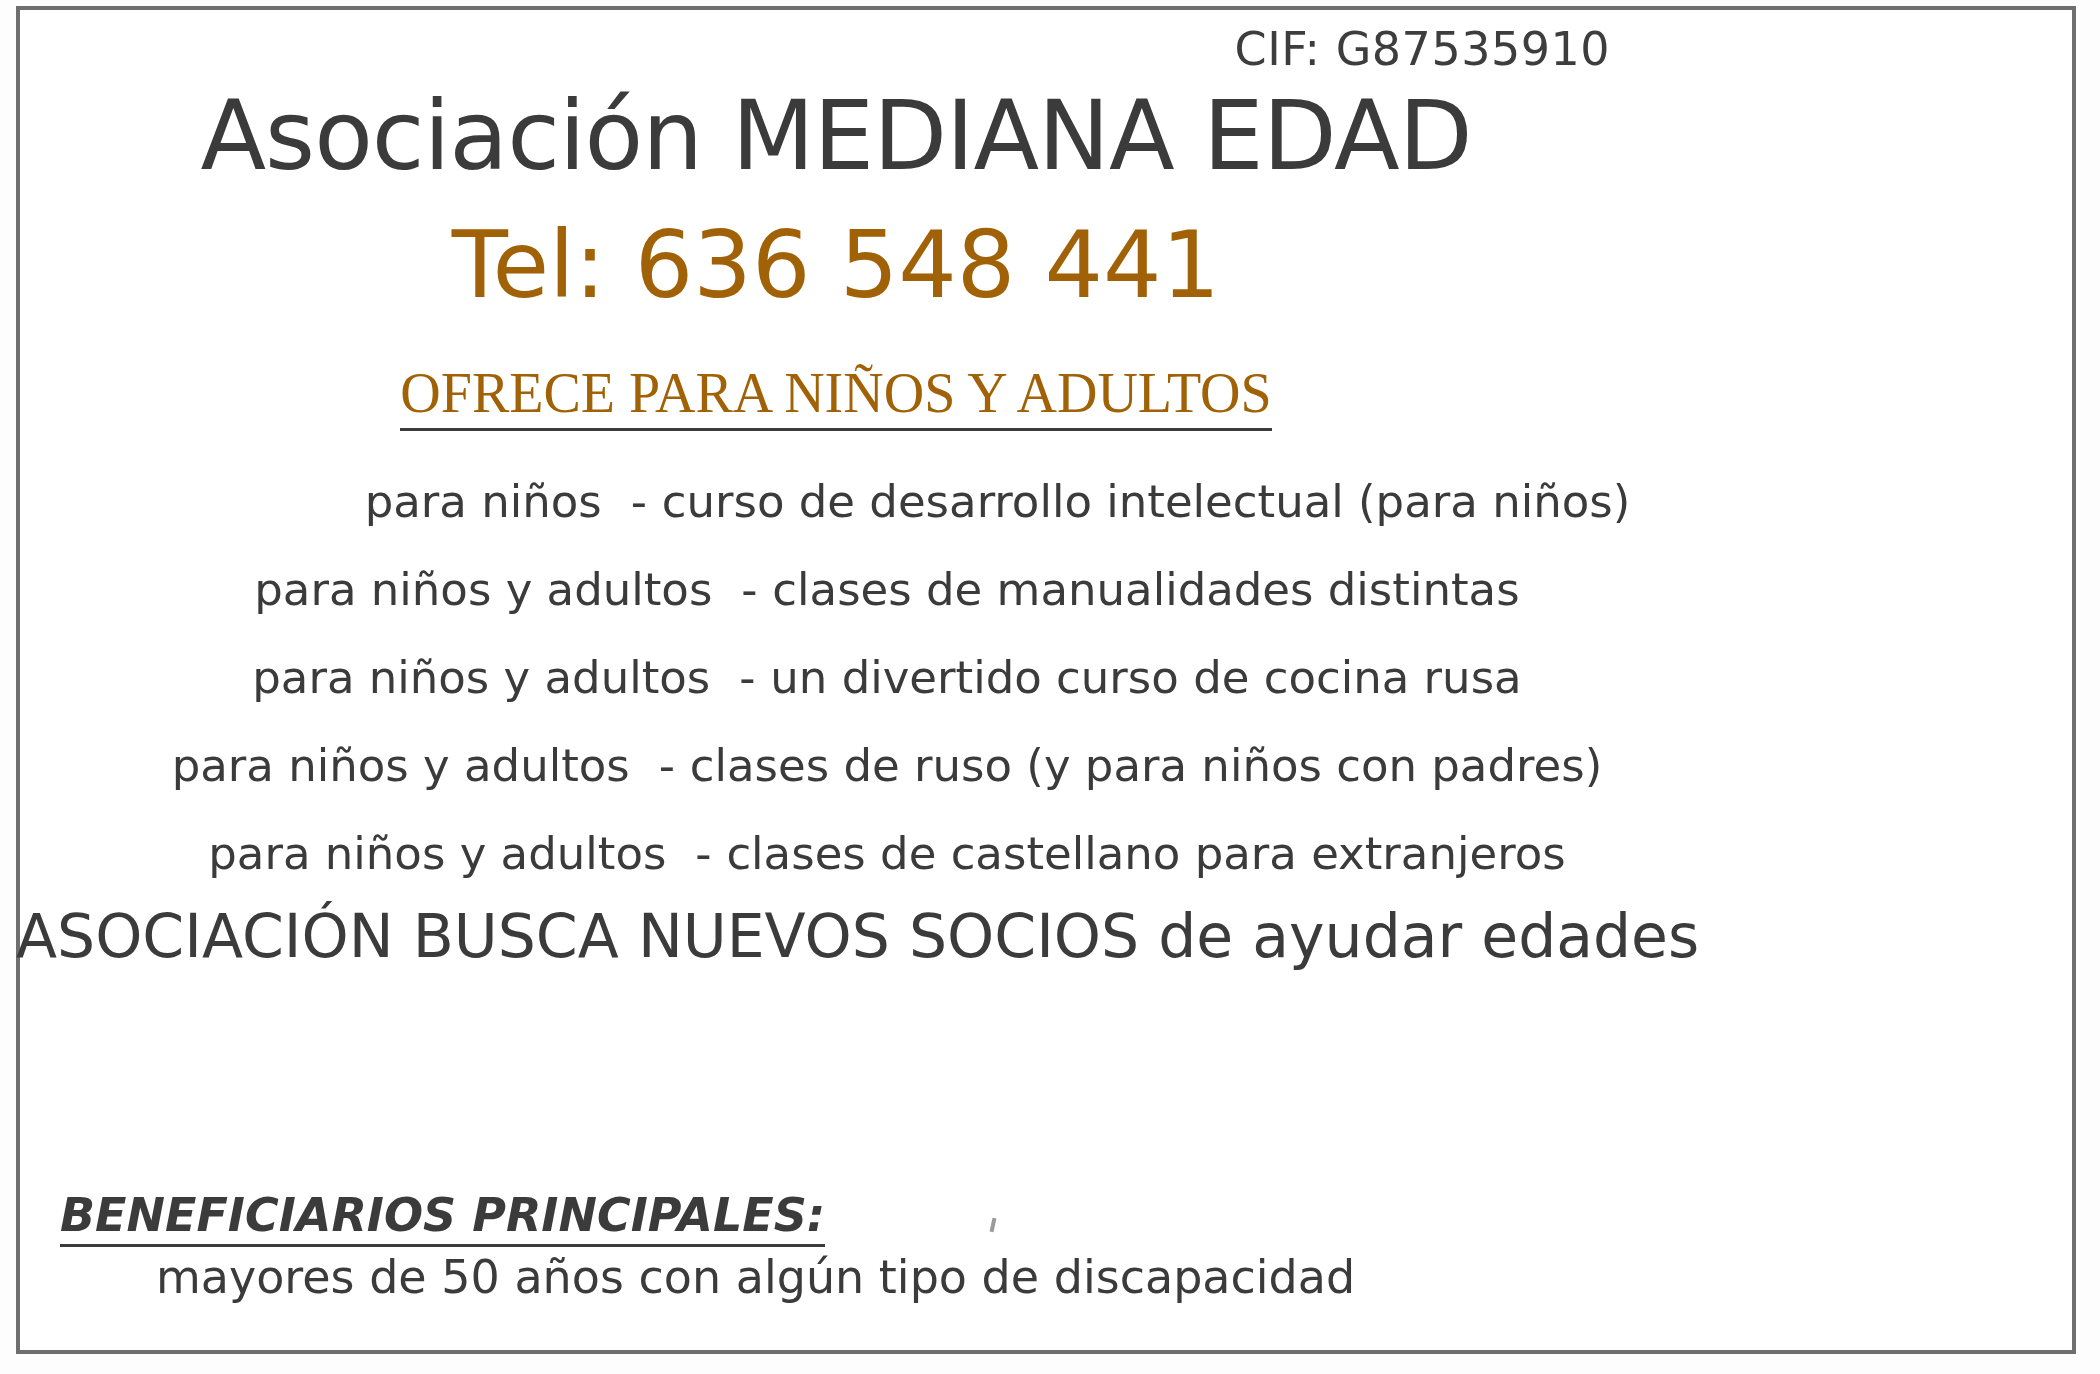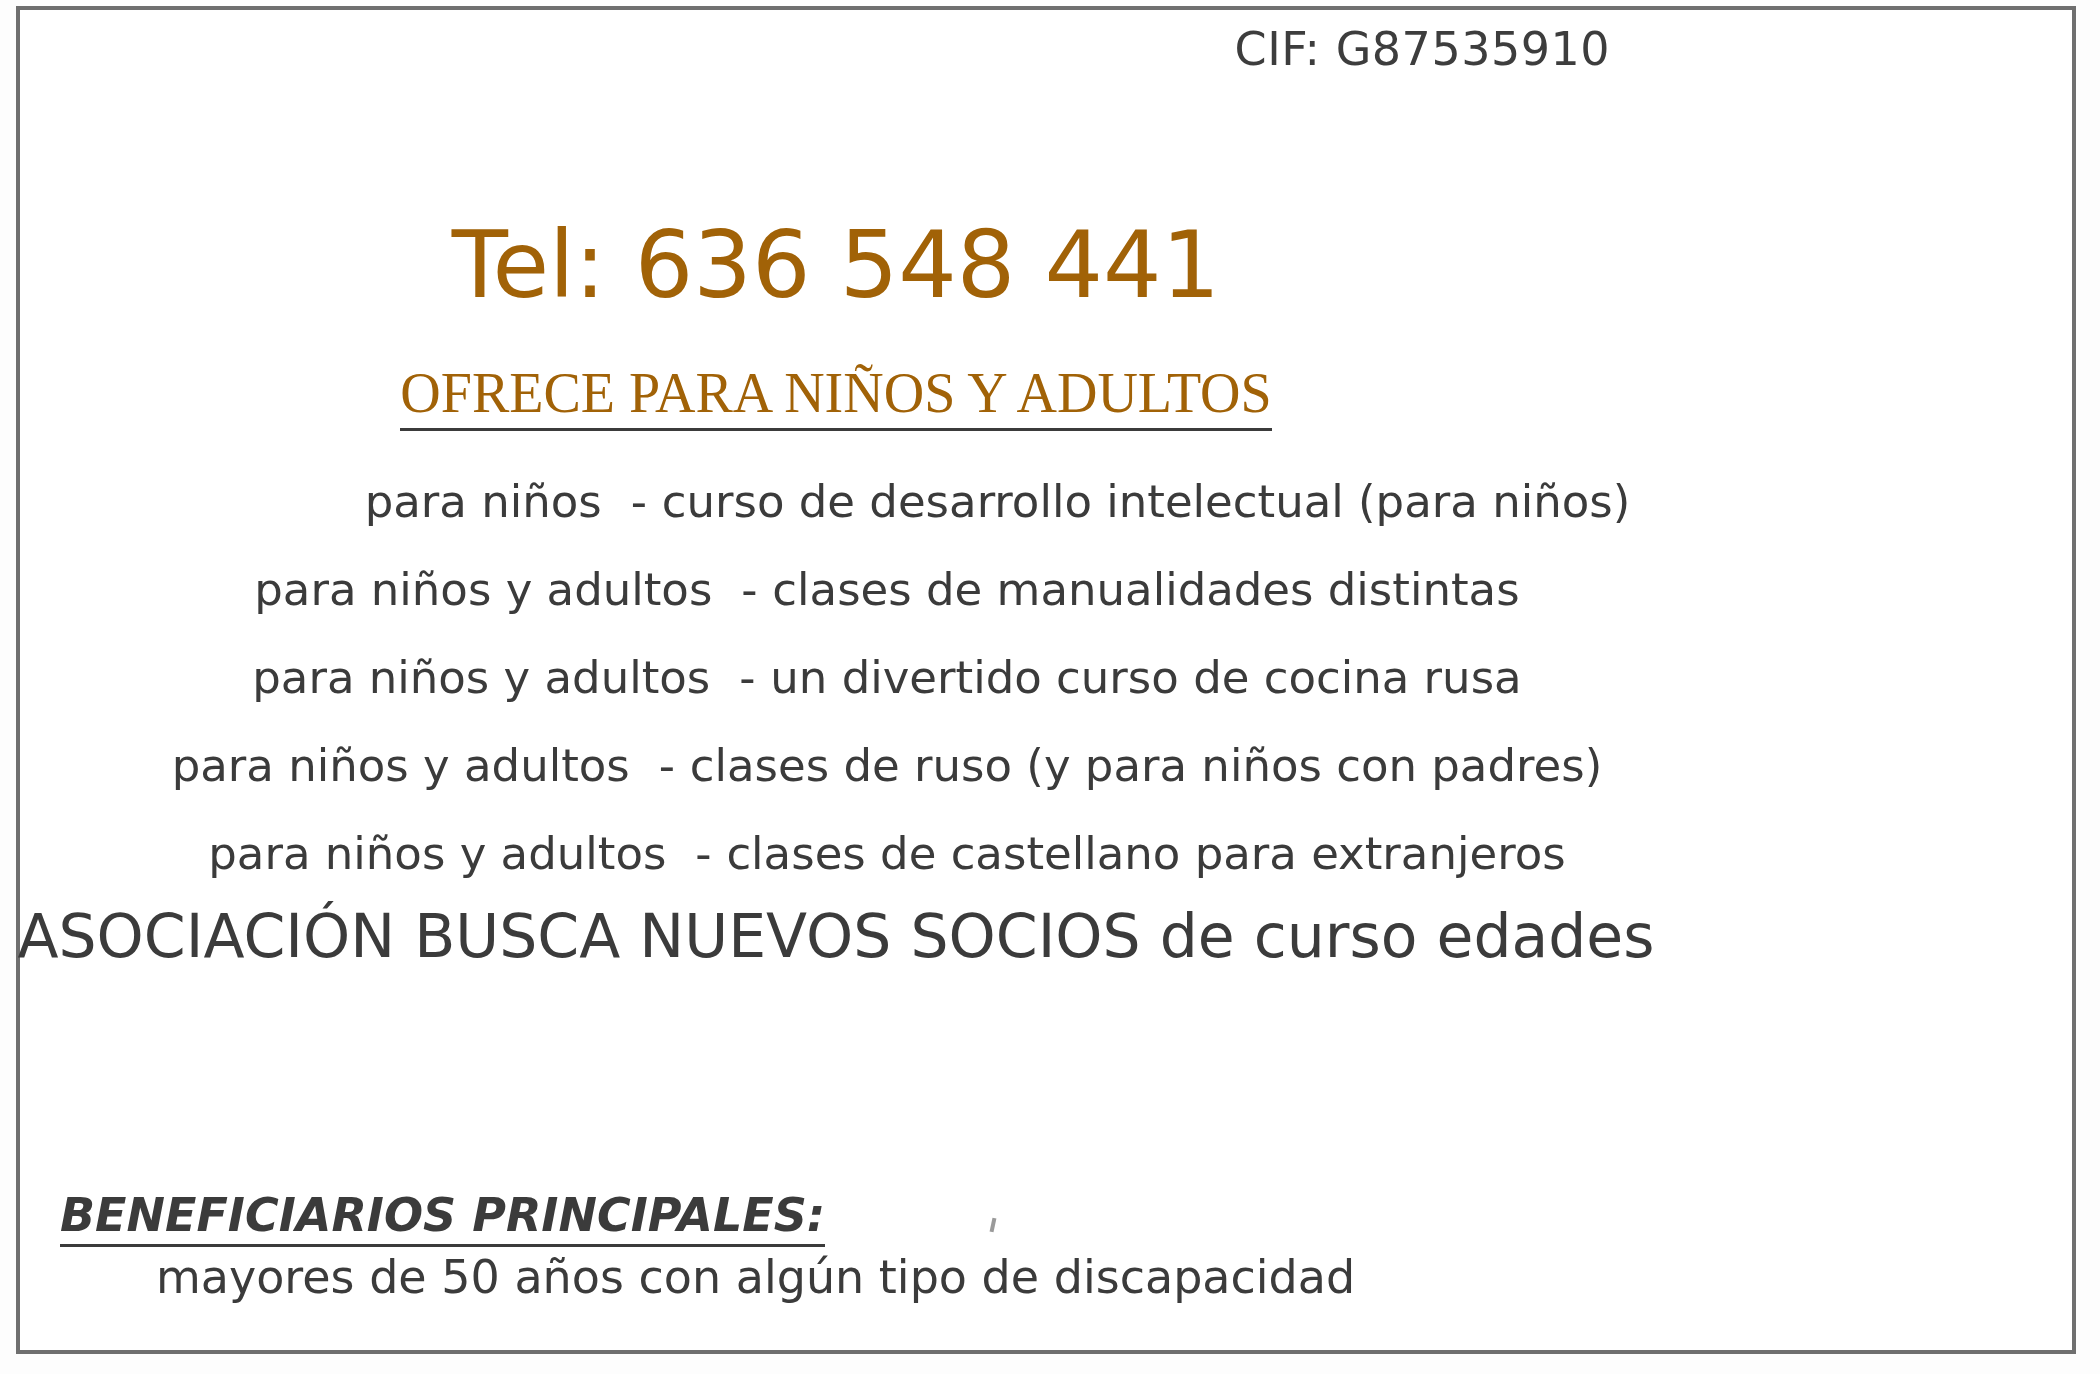--- a/index.html
+++ b/index.html
@@ -167,20 +167,21 @@
 </head>
 <body>
 
 <div class="page">
   <div class="scan-frame"></div>
 
   <div class="content">
 
     <div class="cif">CIF: G87535910</div>
 
+    <div class="title1">Asociación MEDIANA EDAD</div>
     <div class="title2">Tel: 636 548 441</div>
 
     <div class="offer-heading">
       <span>OFRECE PARA NIÑOS Y ADULTOS</span>
     </div>
 
     <div class="services">
       <div class="srow">
         <div class="who">para niños</div>
         <div class="dash">-</div>
@@ -201,21 +202,21 @@
         <div class="dash">-</div>
         <div class="what">clases de ruso (y para niños con padres)</div>
       </div>
       <div class="srow">
         <div class="who">para niños y adultos</div>
         <div class="dash">-</div>
         <div class="what">clases de castellano para extranjeros</div>
       </div>
     </div>
 
-    <div class="socios">ASOCIACIÓN BUSCA NUEVOS SOCIOS de curso edades</div>
+    <div class="socios">ASOCIACIÓN BUSCA NUEVOS SOCIOS de ayudar edades</div>
 
 
     <div class="block b2">
       <div>
         <span class="lbl">BENEFICIARIOS PRINCIPALES:</span>
       </div>
       <div class="line2">mayores de 50 años con algún tipo de discapacidad</div>
     </div>
 
     <div class="speck"></div>

